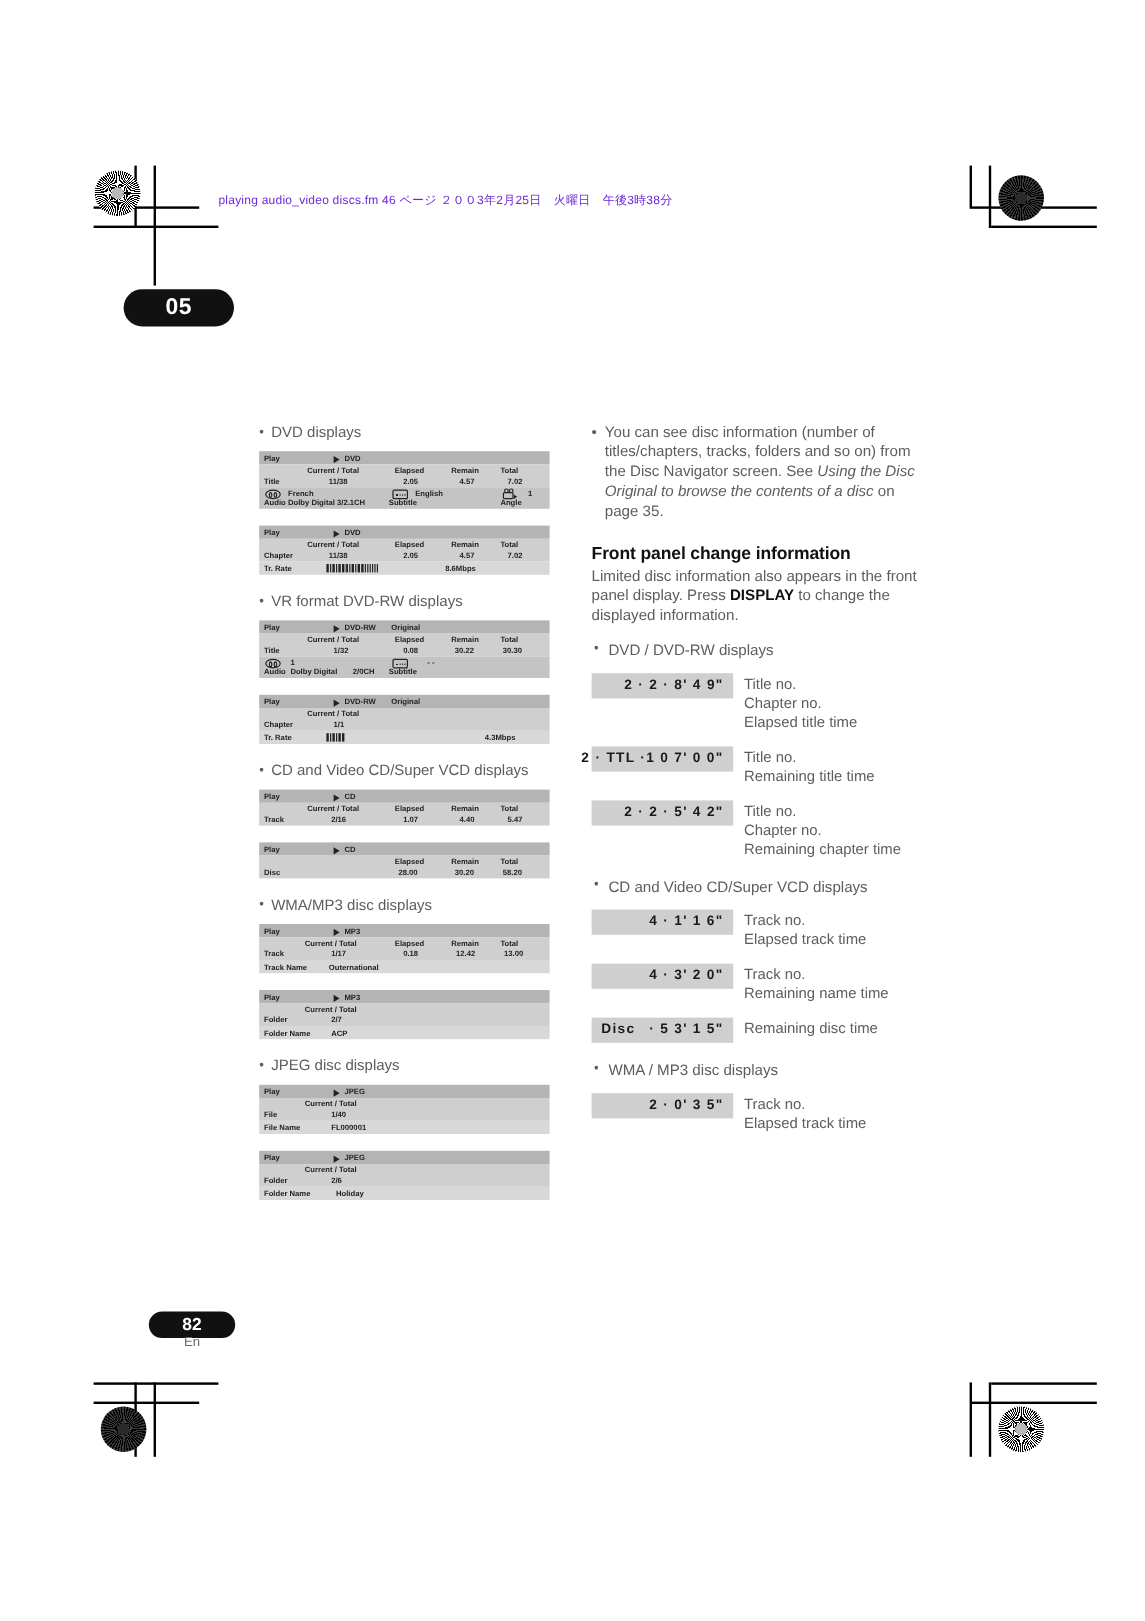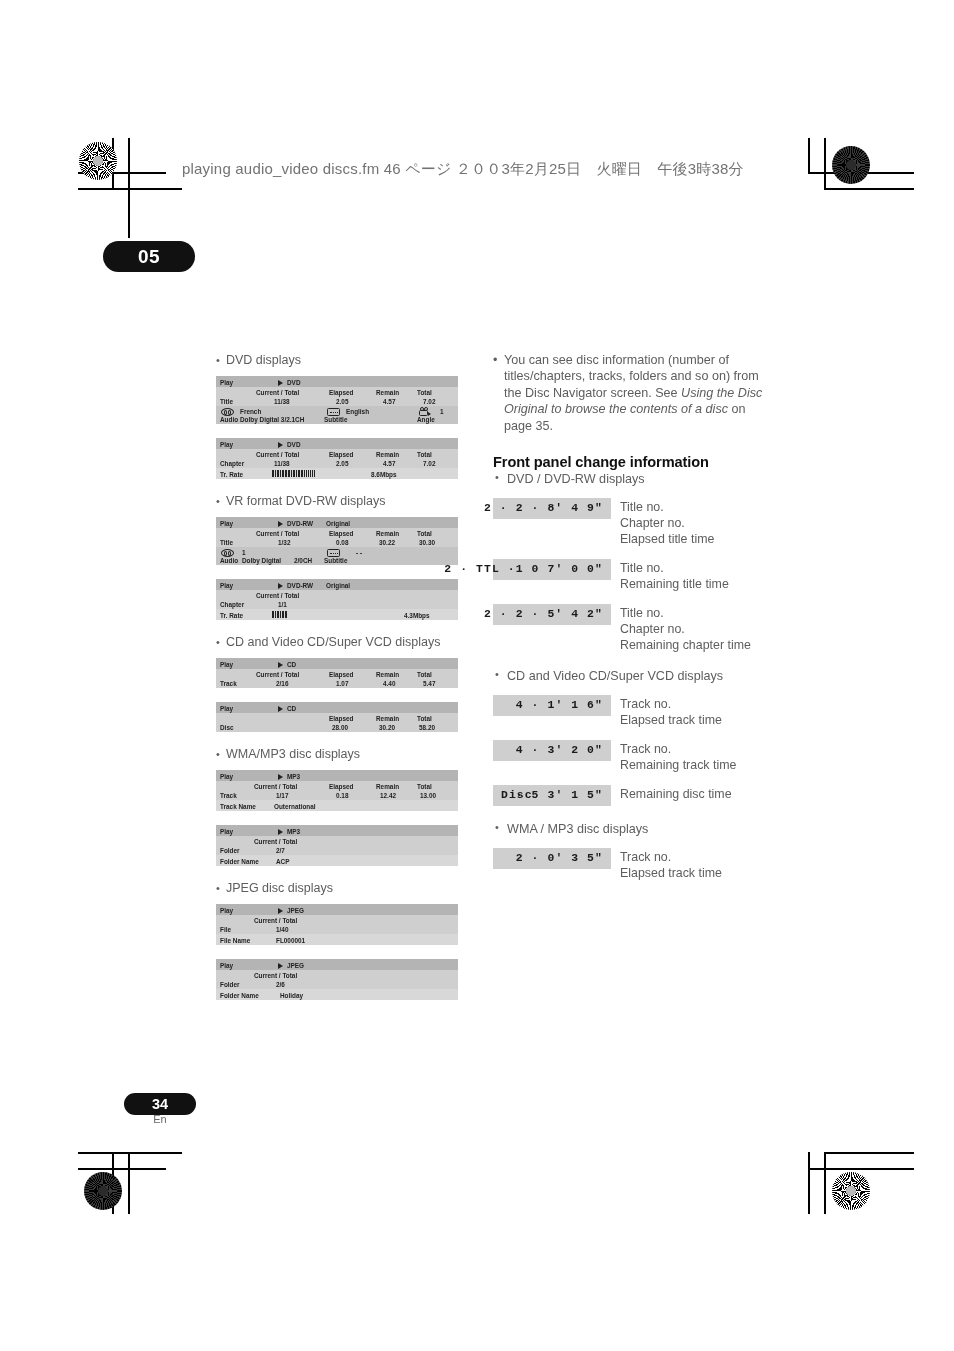--- a/index.html
+++ b/index.html
@@ -18,21 +18,21 @@
        repeating-conic-gradient(#000 0deg 3deg, #fff 3deg 6deg);
   }
   .rosette.dark{background:repeating-conic-gradient(#000 0deg 4deg,#3a3a3a 4deg 8deg);}
   .rosette:after{content:"";position:absolute;left:50%;top:50%;width:10px;height:10px;margin:-5px 0 0 -5px;
      border-radius:50%;background:#b9b9b9;}
   .rosette.dark:after{background:#2b2b2b;}
 
   .cropline{position:absolute;background:#000;}
 
   
-  .filename-row{position:absolute;left:182px;top:160px;font-size:15px;color:#737373;white-space:nowrap;
+  .filename-row{position:absolute;left:182px;top:160px;font-size:10px;color:#6d28d9;white-space:nowrap;
      font-family:"Liberation Sans", sans-serif;letter-spacing:0.2px;}
 
   
   .chapter-bar{position:absolute;left:103px;top:241px;width:92px;height:31px;background:#111;
      border-radius:15.5px;}
   .chapter-num{position:absolute;left:0;top:0;width:92px;height:31px;line-height:31px;text-align:center;
      color:#fff;font-size:19px;font-weight:bold;letter-spacing:0.5px;}
   .chapter-pill{position:absolute;left:203px;top:241px;width:565px;height:31px;border:1.6px solid #111;
      border-radius:15.5px;box-sizing:border-box;}
   .chapter-title{position:absolute;left:24px;top:0;height:31px;line-height:30px;font-size:18.5px;
@@ -99,21 +99,21 @@
   h2.sect{font-size:14.6px;font-weight:bold;color:#111;margin:0 0 2px 0;letter-spacing:-0.1px;}
   p.sect-body{font-size:12.6px;line-height:16.4px;color:#5d5d5d;margin:0 0 14px 0;}
   p.sect-body b{color:#111;font-weight:bold;}
 
   .fp-bullet{font-size:12.6px;color:#5d5d5d;margin:0 0 12px 0;padding-left:14px;position:relative;}
   .fp-bullet:before{content:"\2022";position:absolute;left:2px;top:-1px;font-size:11px;}
 
   .fprow{display:flex;align-items:flex-start;margin:0 0 12px 0;}
   .fpdisp{flex:0 0 118px;height:21px;background:#cfcfcf;position:relative;margin-right:9px;}
   .fpdisp span{position:absolute;right:8px;top:0;line-height:21px;font-size:11.4px;font-weight:bold;
-     color:#1a1a1a;letter-spacing:1.1px;white-space:nowrap;font-family:Liberation Mono, monospace;}
+     color:#1a1a1a;letter-spacing:1.1px;white-space:nowrap;font-family:Liberation Sans, sans-serif;}
   .fpdisp span.lead{left:8px;right:auto;}
   .fplabels{font-size:12.4px;line-height:16px;color:#5d5d5d;padding-top:1px;}
 
   
   .pagenum{position:absolute;left:124px;top:1093px;width:72px;height:22px;background:#111;
      border-radius:11px;color:#fff;font-size:14.5px;font-weight:bold;text-align:center;line-height:22px;}
   .pagelang{position:absolute;left:124px;top:1113px;width:72px;text-align:center;font-size:11px;color:#6a6a6a;}
 </style>
 </head>
 <body>
@@ -438,20 +438,21 @@
   </div>
 
   <div class="col-right">
 
     <div class="note-body" style="margin-bottom:20px;">
       <span class="bd">•</span>
       <span><span>You can see disc information (number of titles/chapters, tracks, folders and so on) from the Disc Navigator screen. See </span><em>Using the Disc Original to browse the contents of a disc</em><span> on page 35.</span></span>
     </div>
 
     <h2 class="sect">Front panel change information</h2>
+    <p class="sect-body"><span>Limited disc information also appears in the front panel display. Press </span><b>DISPLAY</b><span> to change the displayed information.</span></p>
 
     <div class="fp-bullet">DVD / DVD-RW displays</div>
     <div class="fprow">
       <div class="fpdisp">
           <span>2 ·    2 ·     8' 4 9"</span>
         </div>
       <div class="fplabels">
         <div>Title no.</div>
         <div>Chapter no.</div>
         <div>Elapsed title time</div>
@@ -486,21 +487,21 @@
         <div>Track no.</div>
         <div>Elapsed track time</div>
       </div>
     </div>
     <div class="fprow">
       <div class="fpdisp">
           <span>4 ·      3' 2 0"</span>
         </div>
       <div class="fplabels">
         <div>Track no.</div>
-        <div>Remaining track time</div>
+        <div>Remaining name time</div>
       </div>
     </div>
     <div class="fprow" style="margin-bottom:16px;">
       <div class="fpdisp">
         <span class="lead">Disc</span>
         <span>·   5 3' 1 5"</span>
       </div>
       <div class="fplabels">
         <div>Remaining disc time</div>
       </div>
@@ -512,16 +513,16 @@
           <span>2 ·      0' 3 5"</span>
         </div>
       <div class="fplabels">
         <div>Track no.</div>
         <div>Elapsed track time</div>
       </div>
     </div>
 
   </div>
 
-  <div class="pagenum">34</div>
+  <div class="pagenum">82</div>
   <div class="pagelang">En</div>
 
 </div>
 
 </body></html>

